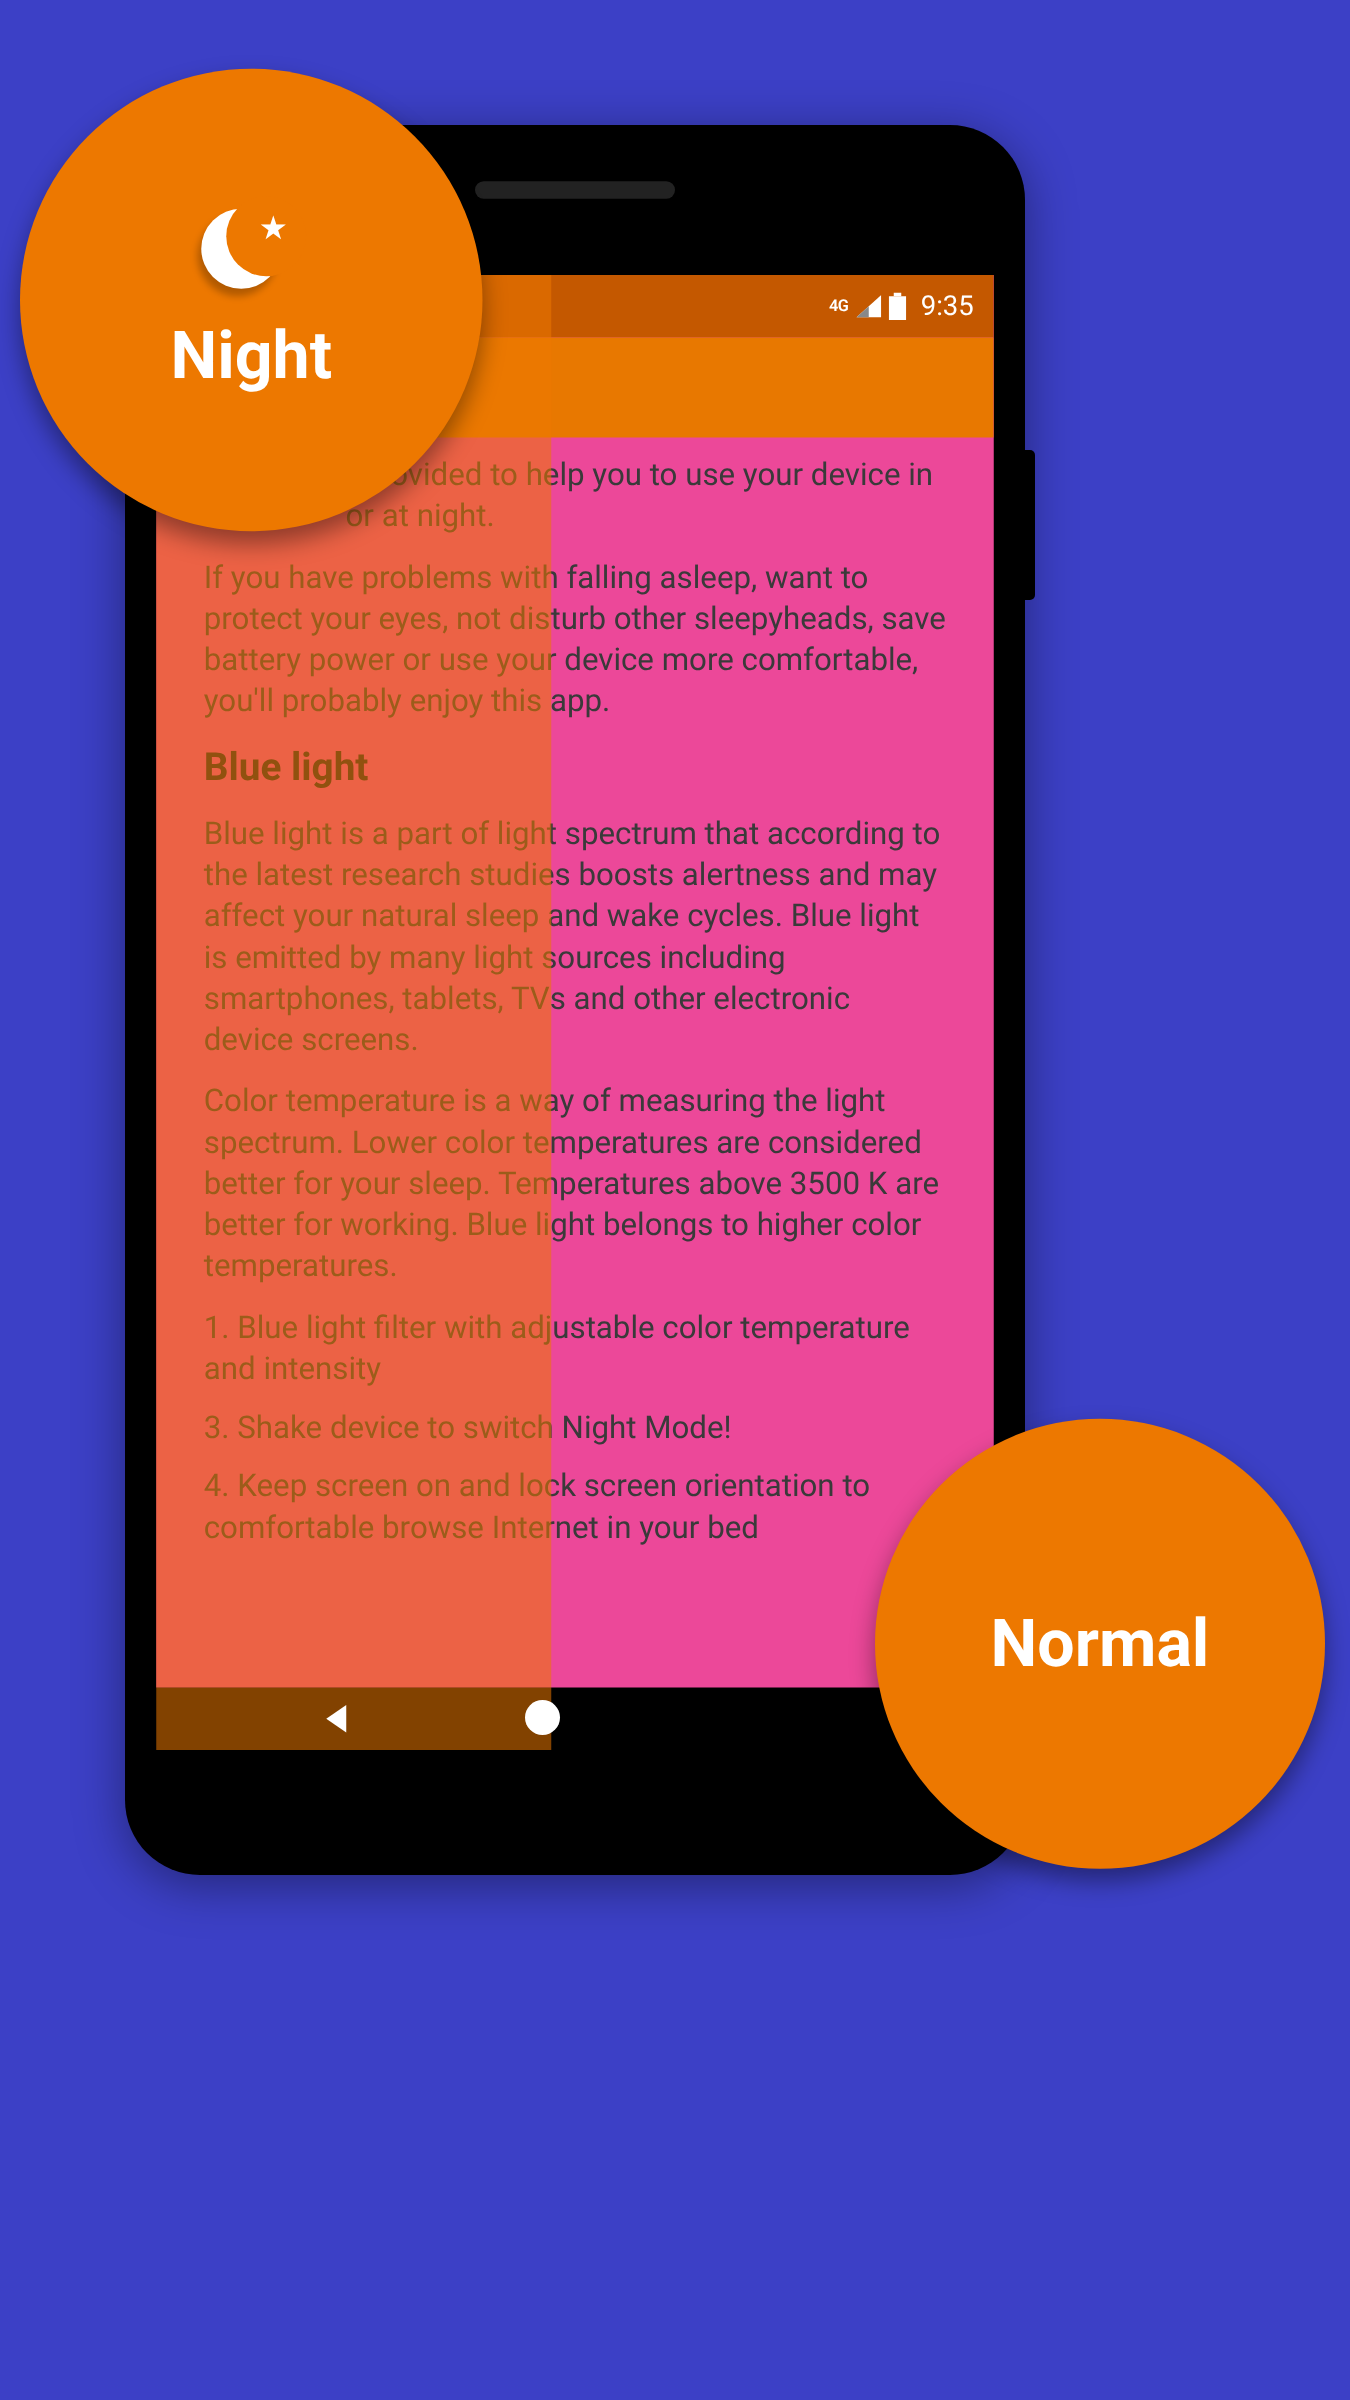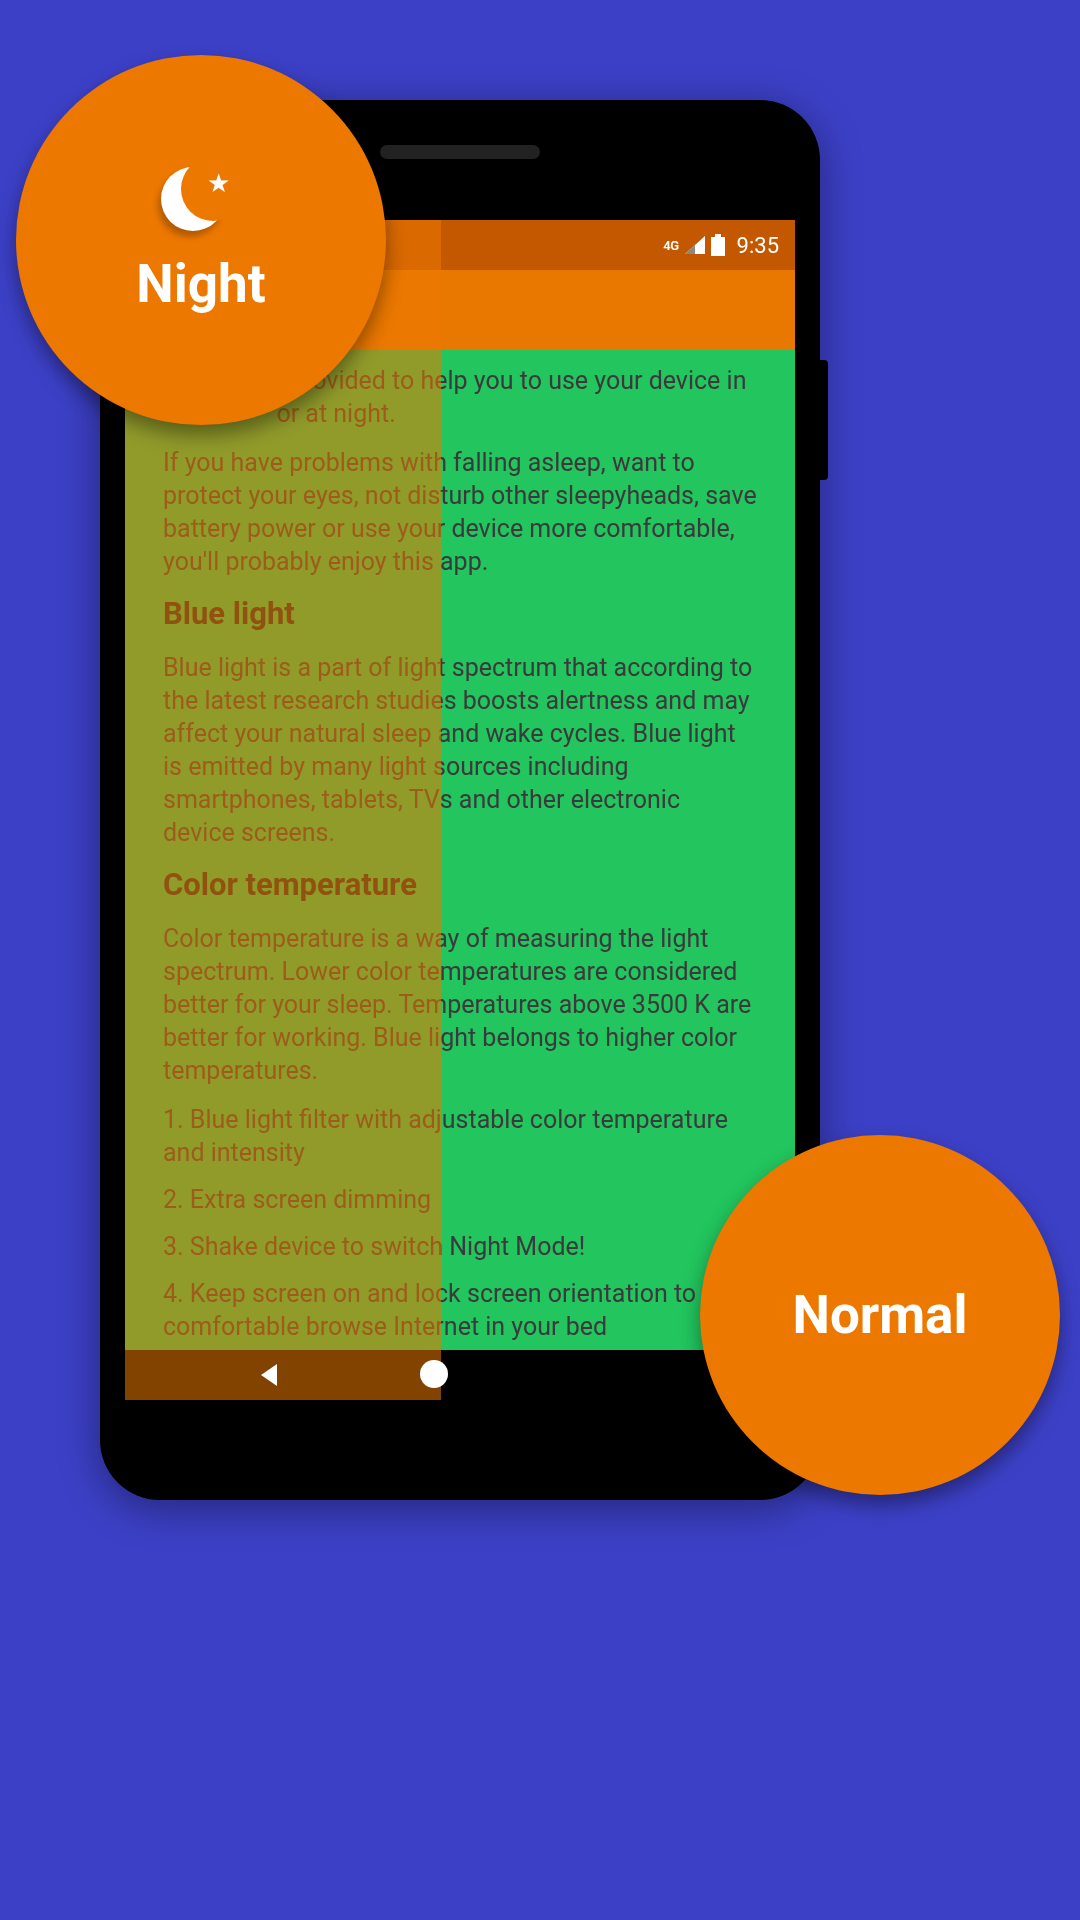--- a/index.html
+++ b/index.html
@@ -39,21 +39,21 @@
     height: 14px;
     background: #222;
     border-radius: 7px;
   }
   .screen {
     position: absolute;
     left: 25px;
     top: 120px;
     width: 670px;
     height: 1130px;
-    background: #22c55e;
+    background: #ec4899;
     overflow: hidden;
   }
   .status-bar {
     height: 50px;
     background: #c45800;
     display: flex;
     justify-content: flex-end;
     align-items: center;
     padding: 0 16px;
     color: #fff;
@@ -176,24 +176,22 @@
     <div class="app-bar"></div>
 
     <div class="content">
       <div class="p">
         <span style="visibility:hidden;">This app is </span><span>provided to help you to use your device in</span><br>
         <span style="visibility:hidden;">the evenin</span><span>or at night.</span>
       </div>
       <div class="p">If you have problems with falling asleep, want to protect your eyes, not disturb other sleepyheads, save battery power or use your device more comfortable, you'll probably enjoy this app.</div>
       <div class="h">Blue light</div>
       <div class="p">Blue light is a part of light spectrum that according to the latest research studies boosts alertness and may affect your natural sleep and wake cycles. Blue light is emitted by many light sources including smartphones, tablets, TVs and other electronic device screens.</div>
-      <div class="h">Color temperature</div>
       <div class="p">Color temperature is a way of measuring the light spectrum. Lower color temperatures are considered better for your sleep. Temperatures above 3500 K are better for working. Blue light belongs to higher color temperatures.</div>
       <div class="li">1. Blue light filter with adjustable color temperature and intensity</div>
-      <div class="li">2. Extra screen dimming</div>
       <div class="li">3. Shake device to switch Night Mode!</div>
       <div class="li">4. Keep screen on and lock screen orientation to comfortable browse Internet in your bed</div>
 
     </div>
   </div>
 
   <div class="orange-overlay"></div>
 
   <div class="nav-bar">
     <div class="nav-overlay-left"></div>

